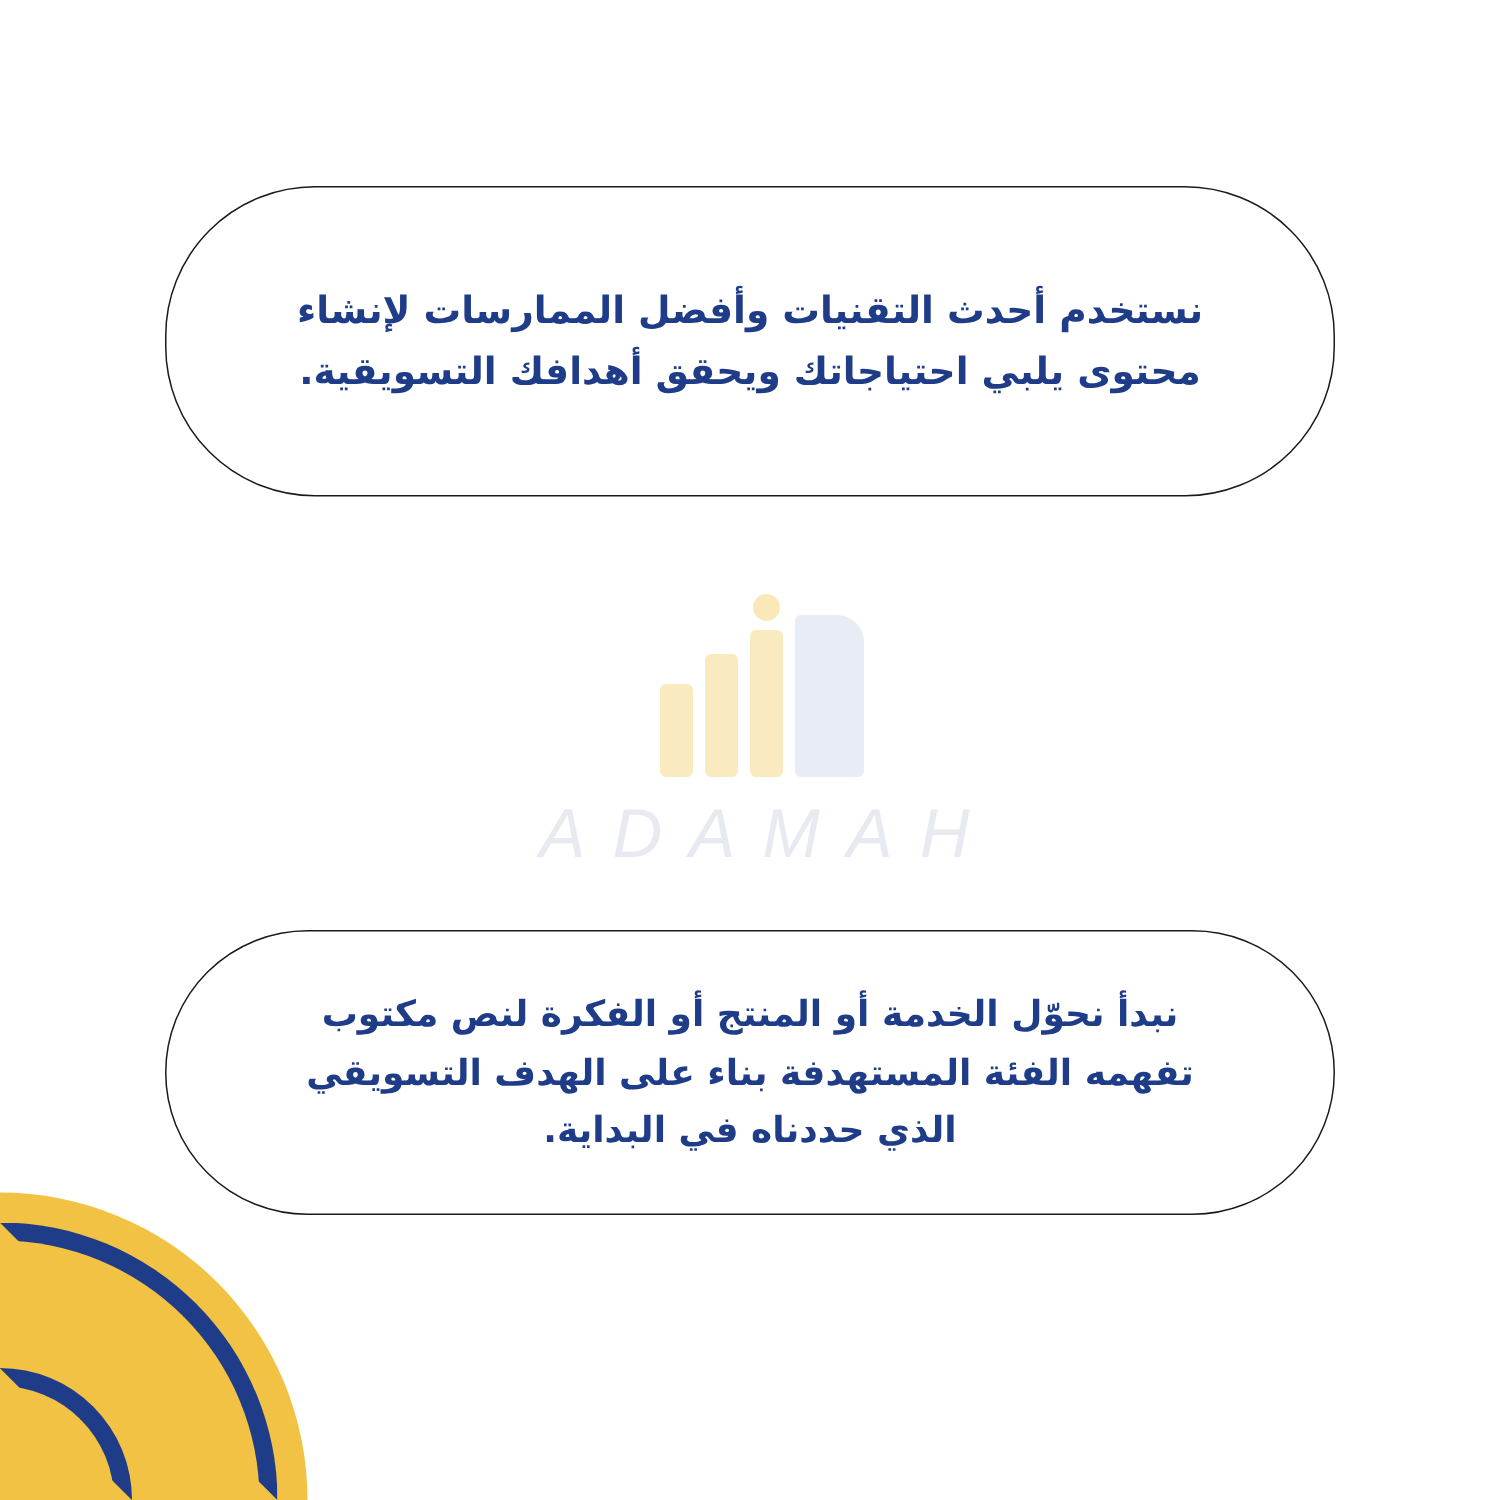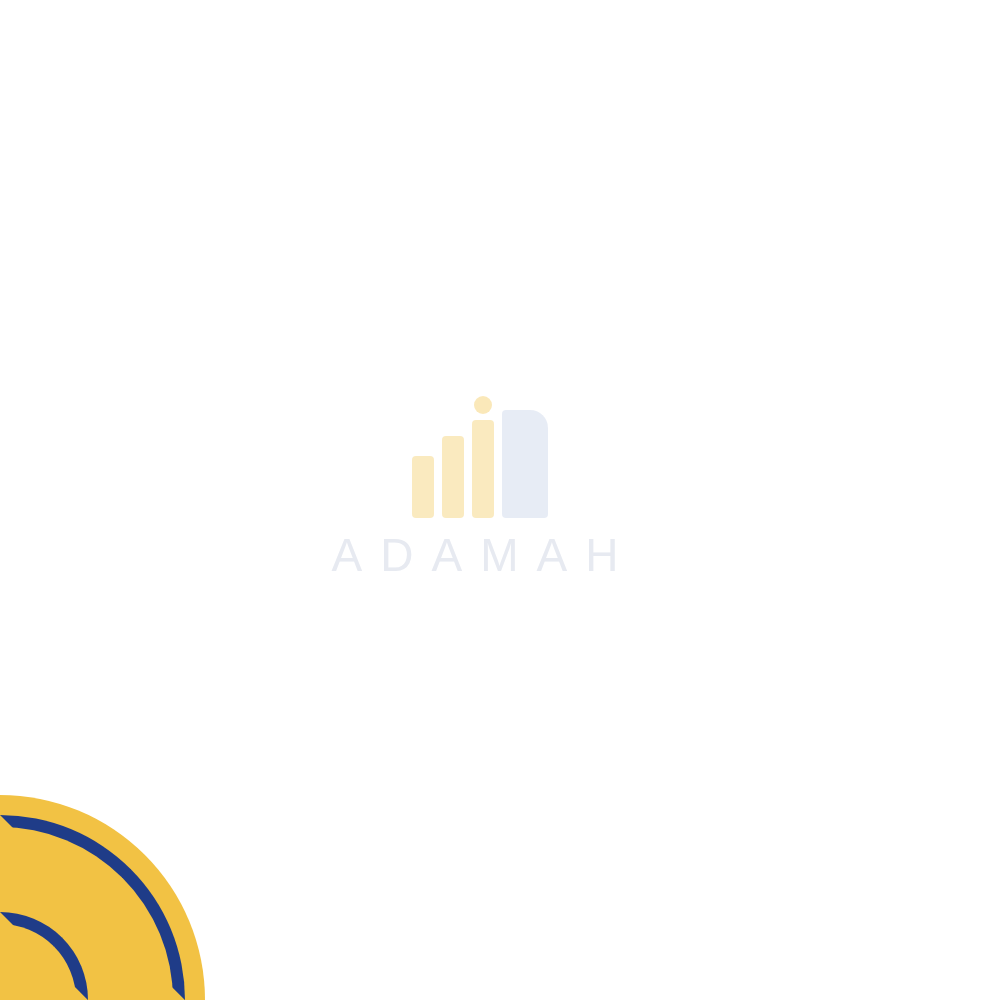--- a/index.html
+++ b/index.html
@@ -17,26 +17,27 @@
     position: relative;
     width: 1000px;
     height: 1000px;
     background: #ffffff;
     overflow: hidden;
   }
 
   
   .watermark {
     position: absolute;
-    left: 284px;
+    left: 312px;
     top: 410px;
     width: 400px;
     height: 190px;
     pointer-events: none;
     user-select: none;
+    font-style: italic;
   }
   .wm-mark {
     position: absolute;
     left: 120px;
     top: 0px;
     width: 160px;
     height: 110px;
   }
   .wm-bar {
     position: absolute;
@@ -148,22 +149,31 @@
     <div class="wm-mark">
       <div class="wm-dot"></div>
       <div class="wm-bar b1"></div>
       <div class="wm-bar b2"></div>
       <div class="wm-bar b3"></div>
       <div class="wm-bar b4"></div>
     </div>
     <div class="wm-text">ADAMAH</div>
   </div>
 
+  <div class="card" id="card-1">
+    <div class="card-text">نستخدم أحدث التقنيات وأفضل الممارسات لإنشاء
+محتوى يلبي احتياجاتك ويحقق أهدافك التسويقية.</div>
+  </div>
 
 
+  <div class="card" id="card-3">
+    <div class="card-text">نبدأ نحوّل الخدمة أو المنتج أو الفكرة لنص مكتوب
+تفهمه الفئة المستهدفة بناء على الهدف التسويقي
+الذي حددناه في البداية.</div>
+  </div>
 
   <div class="corner">
     <div class="quarter-yellow"></div>
     <div class="arc-navy-outer"></div>
     <div class="arc-navy-inner"></div>
 
   </div>
 
 </div>
 

